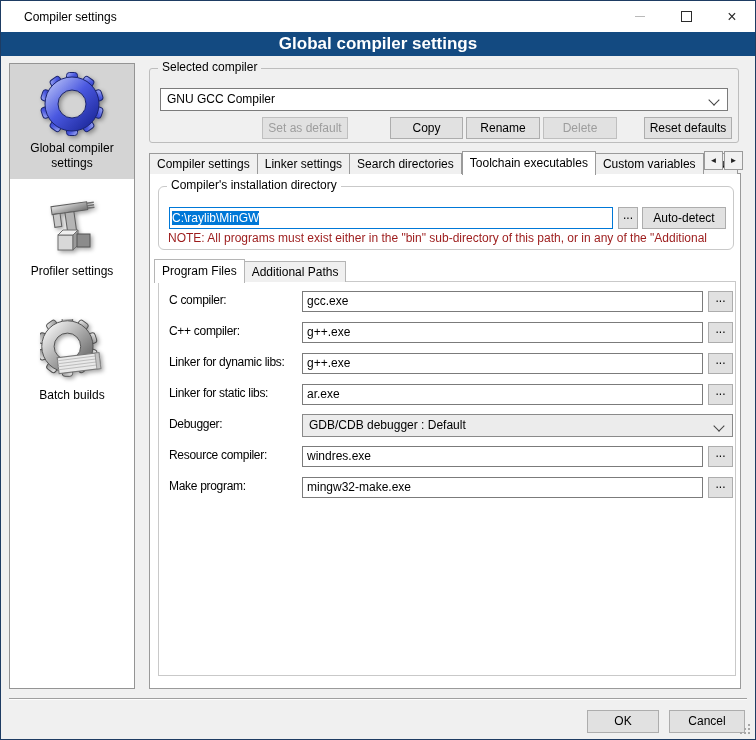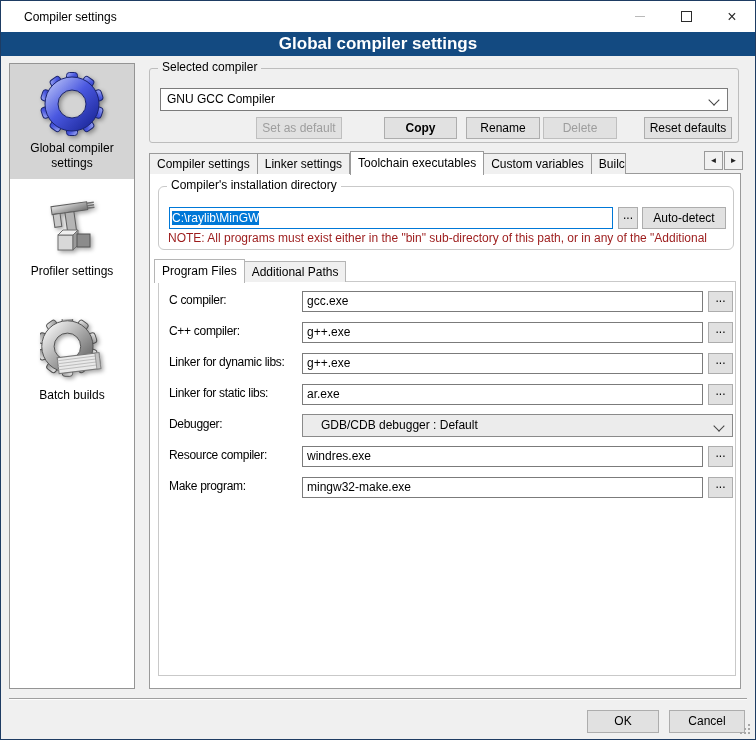--- a/index.html
+++ b/index.html
@@ -32,21 +32,21 @@
   .group-legend { position:absolute; top:-9px; left:8px; background:#f0f0f0; padding:0 4px; font-size:12px; white-space:nowrap; }
   .group-legend.on-white { background:#fff; }
 
   .group1 { left:148px; top:67px; width:590px; height:75px; }
   .combo { position:absolute; left:10px; top:19px; right:10px; height:23px; background:#fff; border:1px solid #7b7b7b; line-height:21px; padding:0 6px; box-sizing:border-box; }
   .chev { position:absolute; right:9px; top:7px; width:7px; height:7px; border-right:1.5px solid #444; border-bottom:1.5px solid #444; transform:rotate(45deg); }
   .btnrow { position:absolute; left:10px; right:6px; top:48px; height:22px; display:flex; justify-content:flex-end; }
   .btn { background:#e1e1e1; border:1px solid #adadad; text-align:center; line-height:20px; height:22px; box-sizing:border-box; font-size:12px; white-space:nowrap; overflow:hidden; }
   .btn.disabled { color:#9d9d9d; border-color:#bfbfbf; }
   .b-setdef { width:86px; margin-right:42px; }
-  .b-copy { width:73px; margin-right:9px;font-weight:bold; }
+  .b-copy { width:73px; margin-right:3px; }
   .b-rename { width:74px; margin-right:3px; }
   .b-delete { width:74px; margin-right:27px; }
   .b-reset { width:88px; }
 
   
   .tabs { position:absolute; left:148px; top:149px; height:24px; display:flex; align-items:flex-end; z-index:5; }
   .tab { height:21px; line-height:20px; padding:0 7px; background:#f0f0f0; border:1px solid #9a9a9a; border-bottom:none; border-left:none; box-sizing:border-box; white-space:nowrap; }
   .tab:first-child { border-left:1px solid #9a9a9a; }
   .tab.sel { height:24px; line-height:23px; background:#fff; border-left:1px solid #9a9a9a; margin-bottom:-1px; position:relative; z-index:6; }
   .tab.sel + .tab { border-left:none; }
@@ -66,21 +66,21 @@
   .note { position:absolute; left:18px; top:57px; width:572px; white-space:nowrap; overflow:hidden; color:#9c1b1b; font-size:12px; }
 
   
   .subtabs { position:absolute; left:4px; top:84px; height:24px; display:flex; align-items:flex-end; z-index:5; }
   .subtabs .tab { border-color:#b5b5b5; }
   .inner-panel { position:absolute; left:8px; top:107px; width:578px; height:395px; border:1px solid #c9c9c9; background:#fff; box-sizing:border-box; z-index:4; }
 
   .row-label { position:absolute; left:10px; white-space:nowrap; letter-spacing:-0.3px; }
   .row-input { position:absolute; left:143px; width:401px; height:21px; border:1px solid #7b7b7b; line-height:19px; padding:0 4px; box-sizing:border-box; background:#fff; white-space:nowrap; overflow:hidden; }
   .row-dots { position:absolute; left:549px; width:25px; height:21px; line-height:13px; }
-  .row-select { position:absolute; left:143px; width:431px; height:23px; background:#ececec; border:1px solid #8a8a8a; line-height:21px; padding:0 18px; box-sizing:border-box; }
+  .row-select { position:absolute; left:143px; width:431px; height:23px; background:#ececec; border:1px solid #8a8a8a; line-height:21px; padding:0 6px; box-sizing:border-box; }
 
   
   .separator { position:absolute; left:8px; right:8px; top:697px; height:0; border-top:1px solid #9f9f9f; border-bottom:1px solid #fdfdfd; }
   .footer-btn { position:absolute; top:709px; height:23px; background:#e1e1e1; border:1px solid #adadad; box-sizing:border-box; text-align:center; line-height:21px; }
   .ok { left:586px; width:72px; }
   .cancel { left:668px; width:76px; }
   .grip { position:absolute; right:3px; bottom:3px; }
 </style>
 </head>
 <body>
@@ -205,20 +205,21 @@
       <div class="btn b-copy">Copy</div>
       <div class="btn b-rename">Rename</div>
       <div class="btn disabled b-delete">Delete</div>
       <div class="btn b-reset">Reset defaults</div>
     </div>
   </div>
 
   <div class="tabs">
     <div class="tab">Compiler settings</div>
     <div class="tab">Linker settings</div>
+    <div class="tab">Search directories</div>
     <div class="tab sel">Toolchain executables</div>
     <div class="tab">Custom variables</div>
     <div class="tab clip">Builc</div>
   </div>
   <div class="tab-arrows">
     <div class="arrow-btn"><span>◄</span></div>
     <div class="arrow-btn"><span>►</span></div>
   </div>
 
   <div class="panel">

